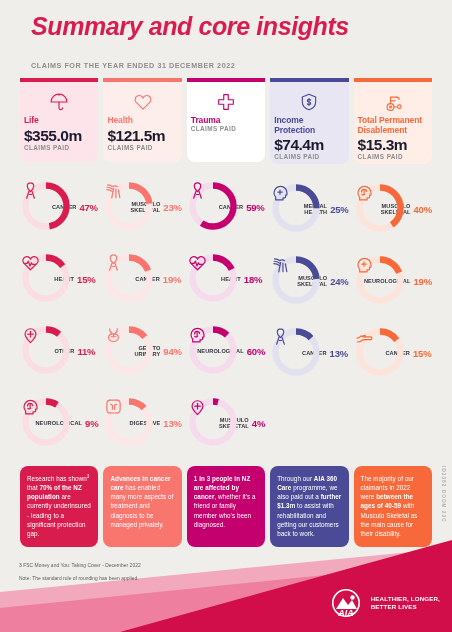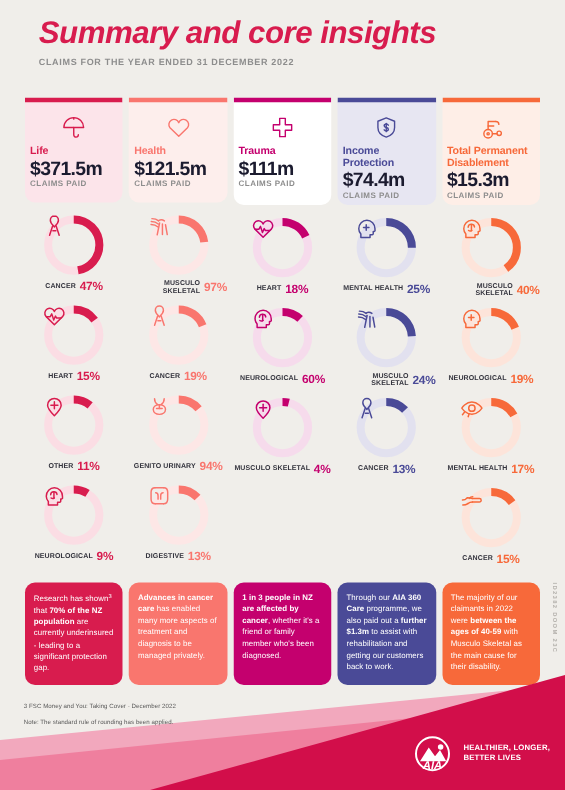--- a/index.html
+++ b/index.html
@@ -16,21 +16,21 @@
     overflow: hidden;
   }
 
   
   .header { position: absolute; left: 31px; top: 13px; }
   .title {
     font-size: 25px; font-weight: bold; color: #d81c4e;
     letter-spacing: -0.4px; line-height: 1.05; font-style: italic;
   }
   .subtitle {
-    margin-top: 6px;
+    margin-top: 22px;
     font-size: 7.2px; font-weight: bold; color: #8d8d8d;
     letter-spacing: 0.55px;
   }
 
   
   .columns {
     position: absolute; left: 20px; top: 78px;
     width: 412px; height: 380px;
     display: flex; gap: 5px;
   }
@@ -52,21 +52,21 @@
     font-size: 15.5px; font-weight: bold; color: #1b1b2f;
     margin-top: 1px; letter-spacing: -0.5px;
   }
   .card-paid {
     font-size: 6.4px; font-weight: bold; color: #8d8d8d;
     letter-spacing: 0.4px; margin-top: -1px;
   }
 
   
   .donuts { margin-top: 8px; display: flex; flex-direction: column; }
-  .donut-block { height: 72px; display: flex; flex-direction: column; align-items: center; }
+  .donut-block { height: 72px; display: flex; flex-direction: row; align-items: center; }
   .donut-wrap { position: relative; width: 52px; height: 52px; }
   .donut-wrap svg { position: absolute; inset: 0; }
   .donut-glyph {
     position: absolute; inset: 0;
     display: flex; align-items: center; justify-content: center;
   }
   .donut-label {
     display: flex; align-items: center; justify-content: center;
     gap: 3px; margin-top: 2px; width: 78px;
   }
@@ -130,21 +130,21 @@
       <div class="col">
         <div class="card" style="background:#fce4ea;border-top-color:#d81c4e;">
       <div class="card-icon">
             <svg width="20" height="20" viewBox="0 0 24 24" fill="none" stroke="#d81c4e" stroke-width="1.35" stroke-linecap="round" stroke-linejoin="round">
               <path d="M12 3v1"></path>
               <path d="M2.5 12a9.5 9.5 0 0 1 19 0z"></path>
               <path d="M12 12v7a2.2 2.2 0 0 0 4.4 0"></path>
             </svg>
           </div>
       <div class="card-name" style="color:#d81c4e">Life</div>
-      <div class="card-amount">$371.5m</div>
+      <div class="card-amount">$355.0m</div>
       <div class="card-paid">CLAIMS PAID</div>
     </div>
         <div class="donuts">
           <div class="donut-block">
       <div class="donut-wrap">
         <svg width="52" height="52" viewBox="0 0 52 52">
     <circle cx="26" cy="26" r="20.5" fill="none" stroke="#fbdde4" stroke-width="6.4"></circle>
     <circle cx="26" cy="26" r="20.5" fill="none" stroke="#d81c4e" stroke-width="6.4" stroke-dasharray="60.5384904346753 68.2668083625062" stroke-dashoffset="0" transform="rotate(-90 26 26)"></circle>
   </svg>
         <div class="donut-glyph">
@@ -245,21 +245,21 @@
                   <path d="M4.4 11c2.8 0 4.8.9 6.4 2.3"></path>
                   <path d="M12.2 9.6 10 20.4"></path>
                   <path d="M14.8 10.4v9.8"></path>
                   <path d="M17.6 11.2l1.6 9"></path>
                   <path d="M11.6 7.2c1.6-.8 3.5-.6 5 .5"></path>
                 </svg>
               </div>
       </div>
       <div class="donut-label">
         <span class="dl-name">MUSCULO SKELETAL</span>
-        <span class="dl-pct" style="color:#f9766e">97%</span>
+        <span class="dl-pct" style="color:#f9766e">23%</span>
       </div>
     </div>
           <div class="donut-block">
       <div class="donut-wrap">
         <svg width="52" height="52" viewBox="0 0 52 52">
     <circle cx="26" cy="26" r="20.5" fill="none" stroke="#fde7e6" stroke-width="6.4"></circle>
     <circle cx="26" cy="26" r="20.5" fill="none" stroke="#f9766e" stroke-width="6.4" stroke-dasharray="24.473006771464487 104.33229202571702" stroke-dashoffset="0" transform="rotate(-90 26 26)"></circle>
   </svg>
         <div class="donut-glyph">
                 <svg width="21" height="21" viewBox="0 0 24 24" fill="none" stroke="#f9766e" stroke-width="1.35" stroke-linecap="round" stroke-linejoin="round">
@@ -321,24 +321,43 @@
         </div>
       </div>
       <div class="col">
         <div class="card" style="background:#ffffff;border-top-color:#c4006e;">
       <div class="card-icon">
             <svg width="20" height="20" viewBox="0 0 24 24" fill="none" stroke="#c4006e" stroke-width="1.35" stroke-linecap="round" stroke-linejoin="round">
               <path d="M9.3 3.2h5.4v6.1h6.1v5.4h-6.1v6.1H9.3v-6.1H3.2V9.3h6.1z"></path>
             </svg>
           </div>
       <div class="card-name" style="color:#c4006e">Trauma</div>
-      <div class="card-amount">$111m</div>
       <div class="card-paid">CLAIMS PAID</div>
     </div>
         <div class="donuts">
+          <div class="donut-block">
+      <div class="donut-wrap">
+        <svg width="52" height="52" viewBox="0 0 52 52">
+    <circle cx="26" cy="26" r="20.5" fill="none" stroke="#f6dbec" stroke-width="6.4"></circle>
+    <circle cx="26" cy="26" r="20.5" fill="none" stroke="#c4006e" stroke-width="6.4" stroke-dasharray="75.99512629033708 52.810172506844424" stroke-dashoffset="0" transform="rotate(-90 26 26)"></circle>
+  </svg>
+        <div class="donut-glyph">
+                <svg width="21" height="21" viewBox="0 0 24 24" fill="none" stroke="#c4006e" stroke-width="1.35" stroke-linecap="round" stroke-linejoin="round">
+                  <path d="M12 3.2c-2.2 0-3.7 1.7-3.7 3.8 0 2.6 2.3 4.6 3.7 6.2 1.4-1.6 3.7-3.6 3.7-6.2 0-2.1-1.5-3.8-3.7-3.8z"></path>
+                  <path d="M10.4 12.4 7.6 20.8"></path>
+                  <path d="M13.6 12.4l2.8 8.4"></path>
+                  <path d="M10.6 16.6h2.8"></path>
+                </svg>
+              </div>
+      </div>
+      <div class="donut-label">
+        <span class="dl-name">CANCER</span>
+        <span class="dl-pct" style="color:#c4006e">59%</span>
+      </div>
+    </div>
           <div class="donut-block">
       <div class="donut-wrap">
         <svg width="52" height="52" viewBox="0 0 52 52">
     <circle cx="26" cy="26" r="20.5" fill="none" stroke="#f6dbec" stroke-width="6.4"></circle>
     <circle cx="26" cy="26" r="20.5" fill="none" stroke="#c4006e" stroke-width="6.4" stroke-dasharray="23.18495378349267 105.62034501368883" stroke-dashoffset="0" transform="rotate(-90 26 26)"></circle>
   </svg>
         <div class="donut-glyph">
                 <svg width="21" height="21" viewBox="0 0 24 24" fill="none" stroke="#c4006e" stroke-width="1.35" stroke-linecap="round" stroke-linejoin="round">
                   <path d="M12 20.3 4.3 12.7a4.5 4.5 0 1 1 7.7-4.4 4.5 4.5 0 1 1 7.7 4.4z"></path>
                   <path d="M4.8 13h3.4l1.4-2.6L11.4 16l1.6-3.6 1.1 1.8h3.9"></path>
@@ -523,40 +542,20 @@
       </div>
       <div class="donut-label">
         <span class="dl-name">NEUROLOGICAL</span>
         <span class="dl-pct" style="color:#f7693a">19%</span>
       </div>
     </div>
           <div class="donut-block">
       <div class="donut-wrap">
         <svg width="52" height="52" viewBox="0 0 52 52">
     <circle cx="26" cy="26" r="20.5" fill="none" stroke="#fde4da" stroke-width="6.4"></circle>
-    <circle cx="26" cy="26" r="20.5" fill="none" stroke="#f7693a" stroke-width="6.4" stroke-dasharray="21.896900795520857 106.90839800166066" stroke-dashoffset="0" transform="rotate(-90 26 26)"></circle>
-  </svg>
-        <div class="donut-glyph">
-                <svg width="21" height="21" viewBox="0 0 24 24" fill="none" stroke="#f7693a" stroke-width="1.35" stroke-linecap="round" stroke-linejoin="round">
-                  <path d="M2.8 12S6.4 6.4 12 6.4 21.2 12 21.2 12 17.6 17.6 12 17.6 2.8 12 2.8 12z"></path>
-                  <circle cx="12" cy="12" r="2.9"></circle>
-                  <path d="M5.2 15.8 3.4 18"></path>
-                  <path d="M9.4 17.4l-.8 2.4"></path>
-                </svg>
-              </div>
-      </div>
-      <div class="donut-label">
-        <span class="dl-name">MENTAL HEALTH</span>
-        <span class="dl-pct" style="color:#f7693a">17%</span>
-      </div>
-    </div>
-          <div class="donut-block">
-      <div class="donut-wrap">
-        <svg width="52" height="52" viewBox="0 0 52 52">
-    <circle cx="26" cy="26" r="20.5" fill="none" stroke="#fde4da" stroke-width="6.4"></circle>
     <circle cx="26" cy="26" r="20.5" fill="none" stroke="#f7693a" stroke-width="6.4" stroke-dasharray="19.320794819577227 109.48450397760428" stroke-dashoffset="0" transform="rotate(-90 26 26)"></circle>
   </svg>
         <div class="donut-glyph">
                 <svg width="21" height="21" viewBox="0 0 24 24" fill="none" stroke="#f7693a" stroke-width="1.35" stroke-linecap="round" stroke-linejoin="round">
                   <path d="M3.4 13.8c2 0 3.3-.9 4.5-2.2"></path>
                   <path d="M7.9 11.6c1.5 0 3.2.2 4.6.8"></path>
                   <path d="M12.5 12.4h6.4a1.6 1.6 0 0 1 0 3.2h-6.4"></path>
                   <path d="M12.5 15.6c-1.6 0-3 .5-4.2 1.4"></path>
                   <path d="M8.3 17c-1.2.9-2.8 1.3-4.6 1.3"></path>
                   <path d="M9.6 12.2c.8-.9 2-1.4 3.2-1.4"></path>

